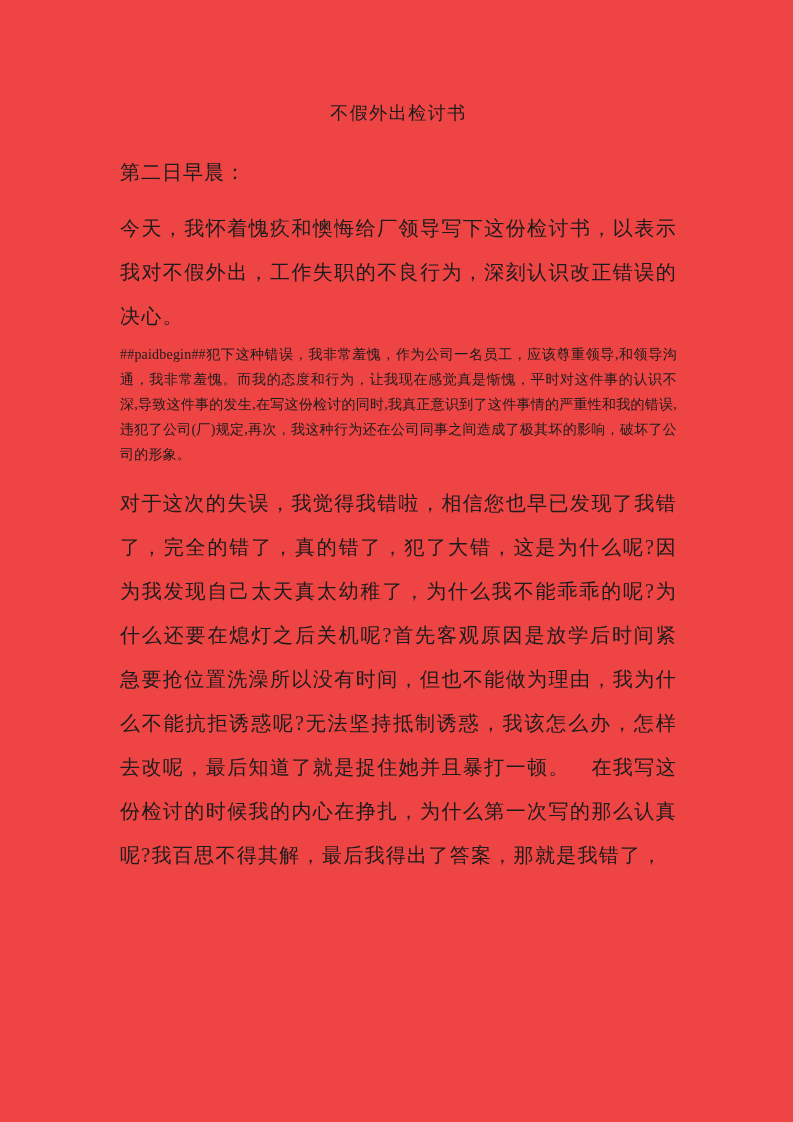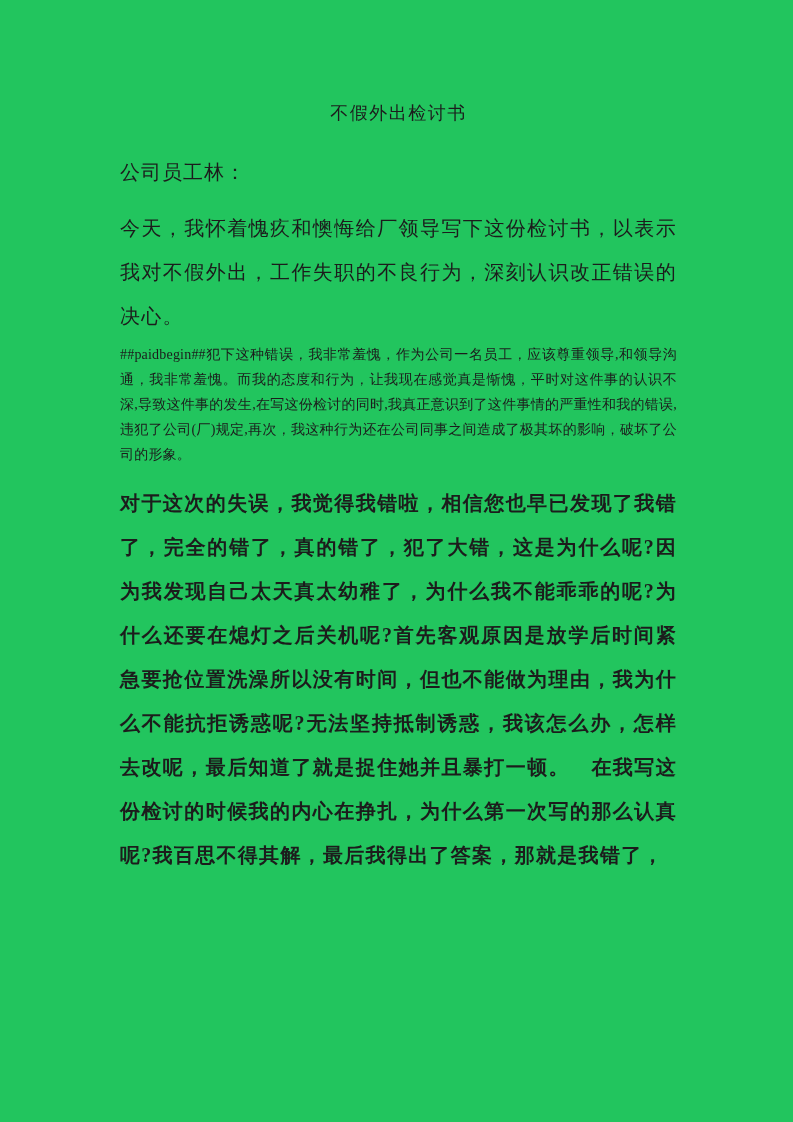--- a/index.html
+++ b/index.html
@@ -12,21 +12,21 @@
     height: 1122px;
     font-family: "Liberation Serif", "DejaVu Serif", serif;
     color: #1c1c1c;
     overflow: hidden;
   }
   .page {
     box-sizing: border-box;
     width: 793px;
     height: 1122px;
     padding: 103px 116px 40px 120px;
-    background: #22c55e;
+    background: #ef4444;
   }
   .title {
     font-size: 18px;
     font-weight: normal;
     letter-spacing: 1.5px;
     text-align: center;
     line-height: 21px;
     margin: 0;
   }
   .greeting {
@@ -46,29 +46,29 @@
   p.p1 { margin-top: 22px; }
   p.p2 { margin-top: 4px; }
   p.small {
     font-size: 14px;
     line-height: 25px;
     letter-spacing: 0.2px;
     text-align: justify;
     text-justify: inter-character;
     margin: 4px 0 0 0;
   }
-  p.p3 { margin-top: 14px; font-weight: bold; }
+  p.p3 { margin-top: 14px; }
 </style>
 </head>
 <body>
 
 <div class="page">
   <h1 class="title">不假外出检讨书</h1>
 
-  <p class="greeting">公司员工林：</p>
+  <p class="greeting">第二日早晨：</p>
 
   <p class="large p1">今天，我怀着愧疚和懊悔给厂领导写下这份检讨书，以表示我对不假外出，工作失职的不良行为，深刻认识改正错误的决心。</p>
 
 
   <p class="small">##paidbegin##犯下这种错误，我非常羞愧，作为公司一名员工，应该尊重领导,和领导沟通，我非常羞愧。而我的态度和行为，让我现在感觉真是惭愧，平时对这件事的认识不深,导致这件事的发生,在写这份检讨的同时,我真正意识到了这件事情的严重性和我的错误,违犯了公司(厂)规定,再次，我这种行为还在公司同事之间造成了极其坏的影响，破坏了公司的形象。</p>
 
   <p class="large p3">对于这次的失误，我觉得我错啦，相信您也早已发现了我错了，完全的错了，真的错了，犯了大错，这是为什么呢?因为我发现自己太天真太幼稚了，为什么我不能乖乖的呢?为什么还要在熄灯之后关机呢?首先客观原因是放学后时间紧急要抢位置洗澡所以没有时间，但也不能做为理由，我为什么不能抗拒诱惑呢?无法坚持抵制诱惑，我该怎么办，怎样去改呢，最后知道了就是捉住她并且暴打一顿。　在我写这份检讨的时候我的内心在挣扎，为什么第一次写的那么认真呢?我百思不得其解，最后我得出了答案，那就是我错了，</p>
 </div>
 
 </body></html>

